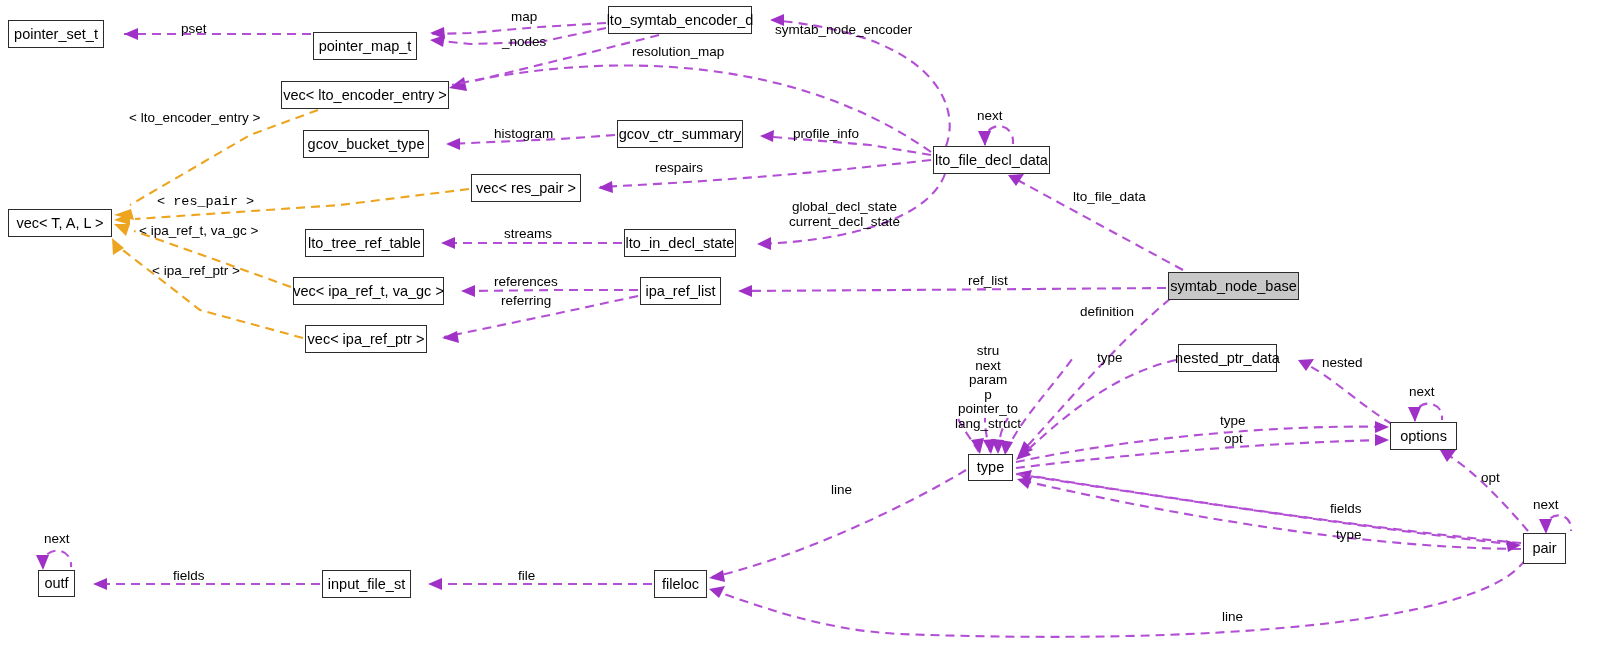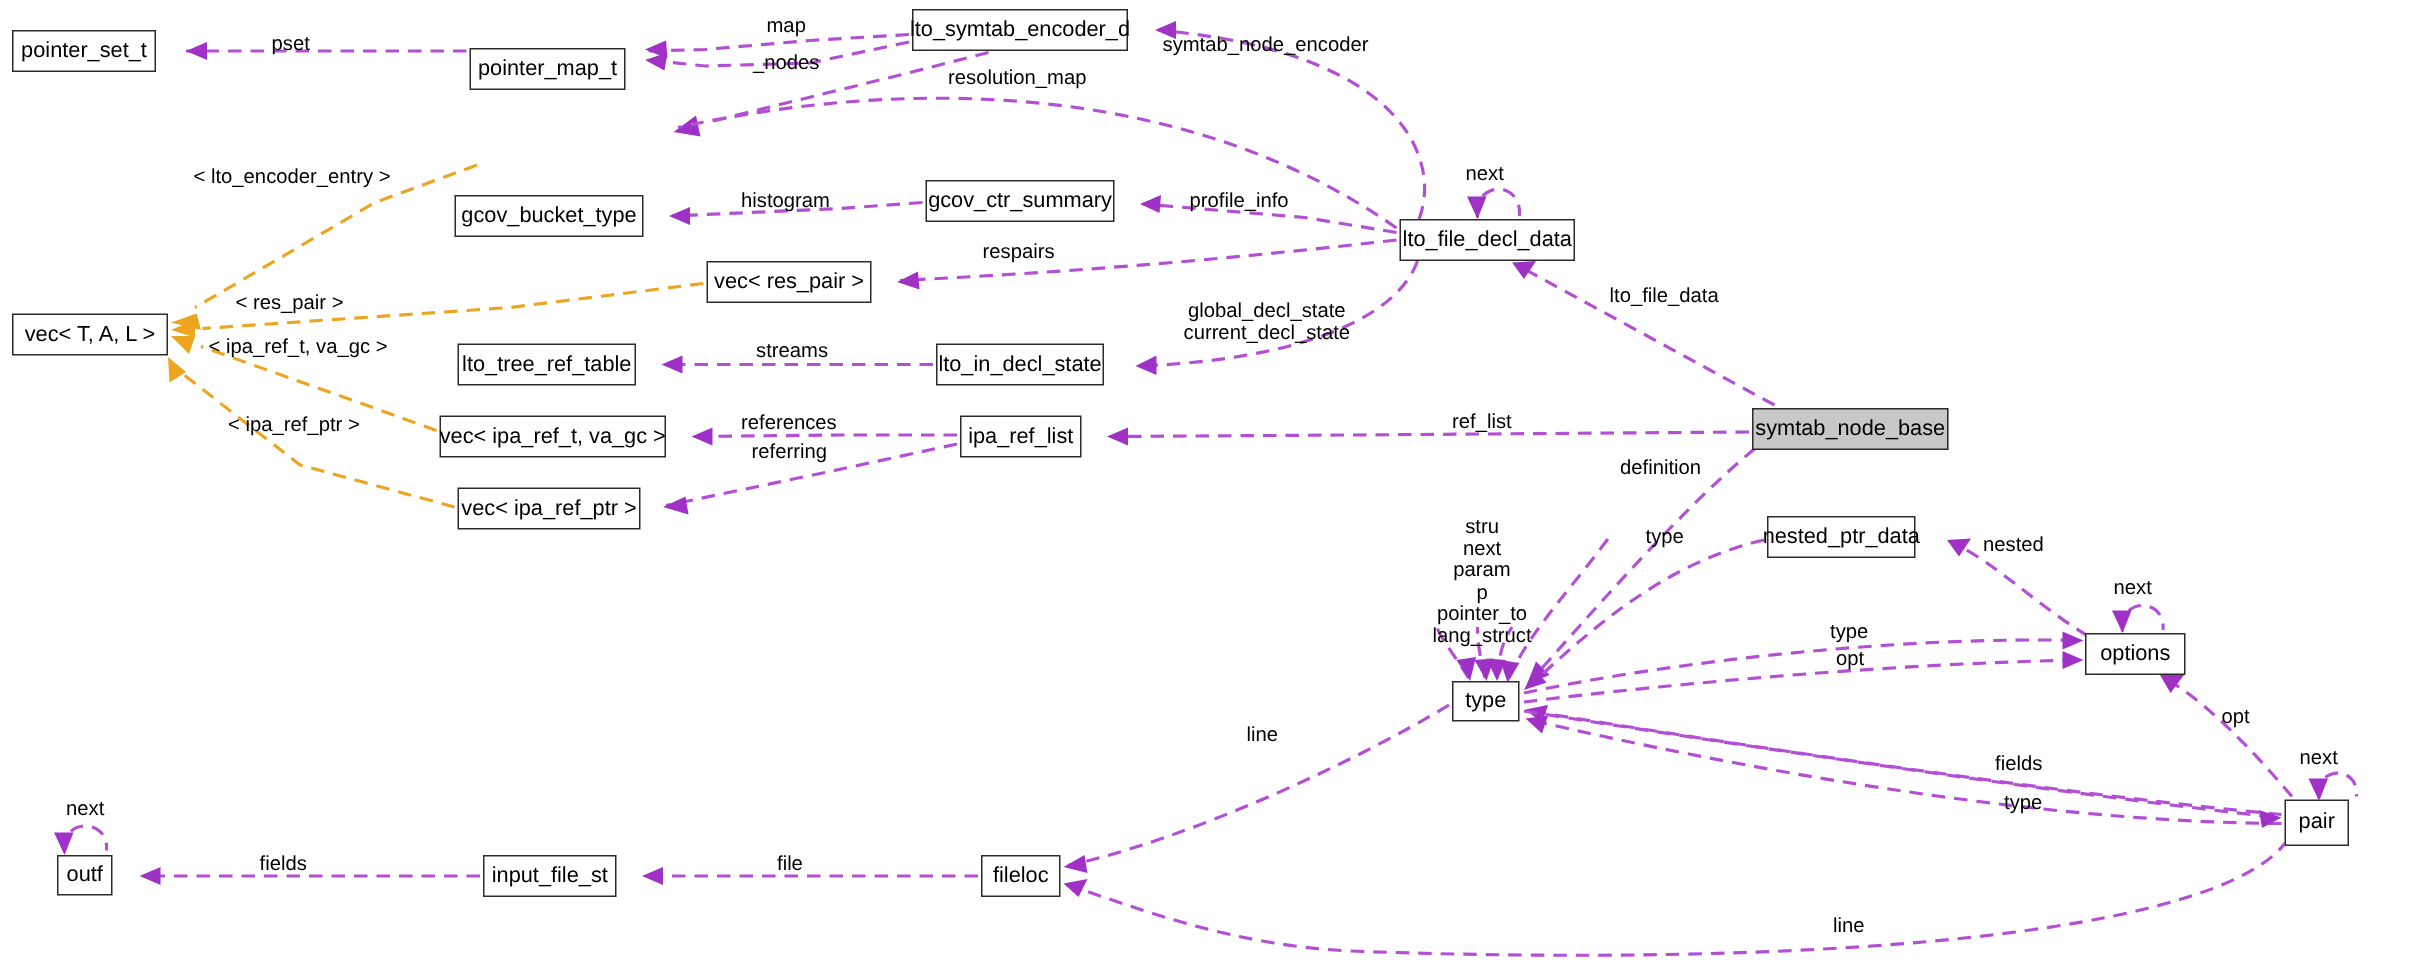--- a/index.html
+++ b/index.html
@@ -274,20 +274,23 @@
 
   <div class="nodebox" style="left:8px;top:20px;width:96px;height:28px;">
     <span>pointer_set_t</span>
   </div>
   <div class="nodebox" style="left:313px;top:20px;width:104px;height:28px;margin-top:12px;">
     <span>pointer_map_t</span>
   </div>
   <div class="nodebox" style="left:608px;top:6px;width:144px;height:28px;">
     <span>lto_symtab_encoder_d</span>
   </div>
+  <div class="nodebox" style="left:281px;top:81px;width:168px;height:28px;">
+    <span>vec&lt; lto_encoder_entry &gt;</span>
+  </div>
   <div class="nodebox" style="left:303px;top:130px;width:126px;height:28px;">
     <span>gcov_bucket_type</span>
   </div>
   <div class="nodebox" style="left:617px;top:120px;width:126px;height:28px;">
     <span>gcov_ctr_summary</span>
   </div>
   <div class="nodebox" style="left:933px;top:146px;width:117px;height:28px;">
     <span>lto_file_decl_data</span>
   </div>
   <div class="nodebox" style="left:471px;top:174px;width:110px;height:28px;">
@@ -339,26 +342,26 @@
   <div class="edge-label center" style="left:181px;top:22px;">pset</div>
   <div class="edge-label center" style="left:511px;top:10px;">map</div>
   <div class="edge-label center" style="left:502px;top:35px;">_nodes</div>
   <div class="edge-label center" style="left:775px;top:4px;margin-top:19px;">symtab_node_encoder</div>
   <div class="edge-label center" style="left:632px;top:45px;">resolution_map</div>
   <div class="edge-label center" style="left:129px;top:111px;">&lt; lto_encoder_entry &gt;</div>
   <div class="edge-label center" style="left:494px;top:127px;">histogram</div>
   <div class="edge-label center" style="left:793px;top:127px;">profile_info</div>
   <div class="edge-label center" style="left:977px;top:109px;">next</div>
   <div class="edge-label center" style="left:655px;top:161px;">respairs</div>
-  <div class="edge-label center" style="left:157px;top:195px;">&lt; res_pair &gt;</div>
+  <div class="edge-label center" style="left:157px;top:195px;font-family:Liberation Mono, monospace;">&lt; res_pair &gt;</div>
   <div class="edge-label center" style="left:789px;top:200px;">global_decl_state<br>current_decl_state</div>
   <div class="edge-label center" style="left:139px;top:224px;">&lt; ipa_ref_t, va_gc &gt;</div>
   <div class="edge-label center" style="left:504px;top:227px;">streams</div>
   <div class="edge-label center" style="left:1073px;top:190px;">lto_file_data</div>
-  <div class="edge-label center" style="left:152px;top:276px;">&lt; ipa_ref_ptr &gt;</div>
+  <div class="edge-label center" style="left:152px;top:264px;">&lt; ipa_ref_ptr &gt;</div>
   <div class="edge-label center" style="left:494px;top:275px;">references</div>
   <div class="edge-label center" style="left:501px;top:294px;">referring</div>
   <div class="edge-label center" style="left:968px;top:274px;">ref_list</div>
   <div class="edge-label center" style="left:1080px;top:305px;">definition</div>
   <div class="edge-label center" style="left:955px;top:344px;">stru<br>next<br>param<br>p<br>pointer_to<br>lang_struct</div>
   <div class="edge-label center" style="left:1097px;top:351px;">type</div>
   <div class="edge-label center" style="left:1322px;top:356px;">nested</div>
   <div class="edge-label center" style="left:1409px;top:385px;">next</div>
   <div class="edge-label center" style="left:1220px;top:414px;">type</div>
   <div class="edge-label center" style="left:1224px;top:432px;">opt</div>

